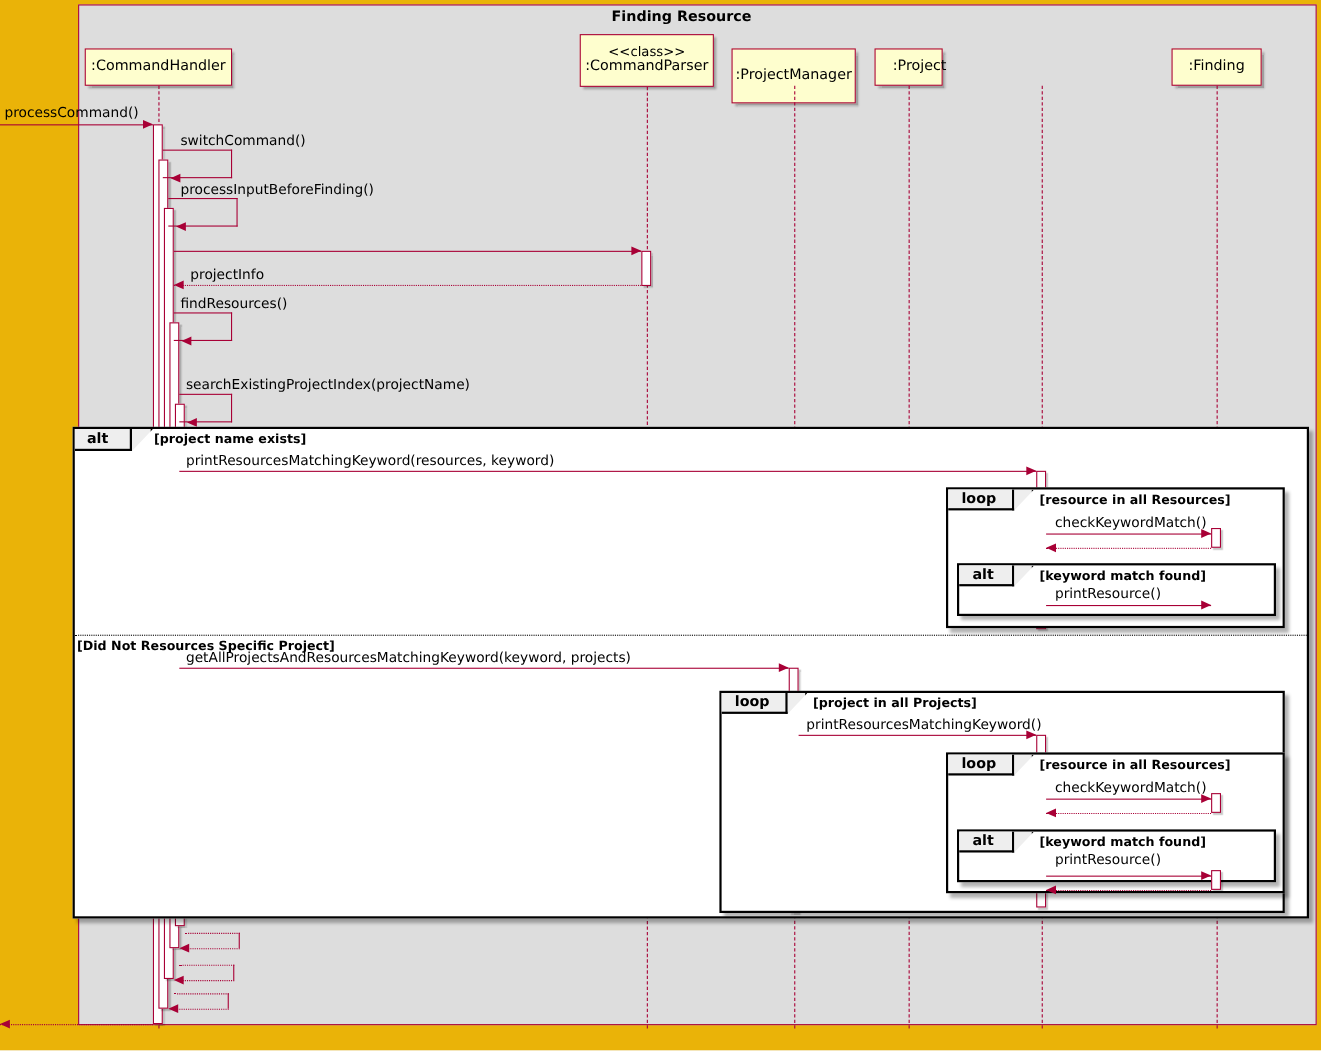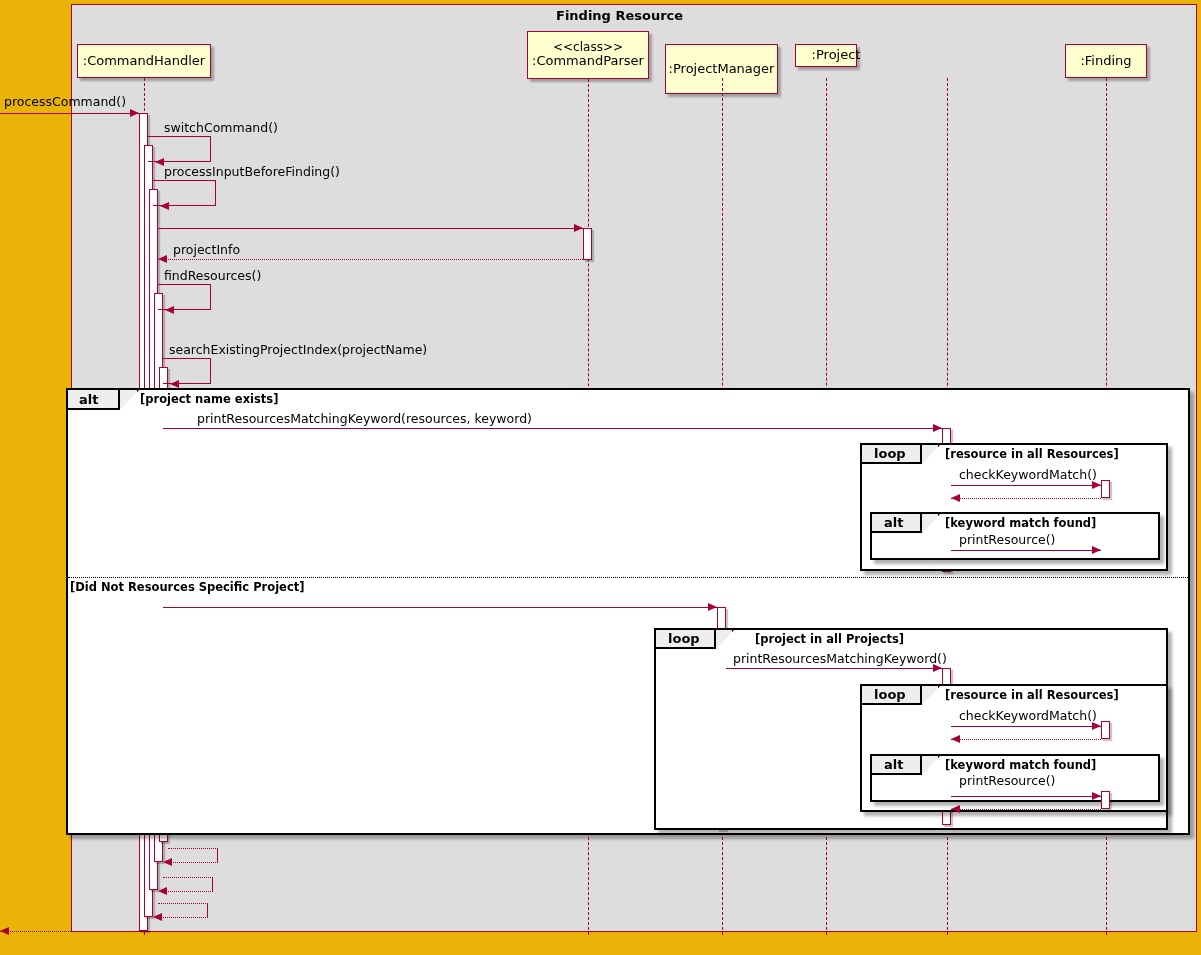--- a/index.html
+++ b/index.html
@@ -59,21 +59,21 @@
 
   <div class="participant" style="left:527px;top:31px;width:122px;height:48px;">
     <span class="stereo">&lt;&lt;class&gt;&gt;</span>
     <span>:CommandParser</span>
   </div>
 
   <div class="participant" style="left:665px;top:44px;width:113px;height:50px;">
     <span>:ProjectManager</span>
   </div>
 
-  <div class="participant" style="left:795px;top:44px;width:62px;height:23px;padding-left:20px;">
+  <div class="participant" style="left:795px;top:44px;width:62px;height:34px;padding-left:20px;">
     <span>:Project</span>
   </div>
 
 
   <div class="participant" style="left:1065px;top:44px;width:82px;height:34px;">
     <span>:Finding</span>
   </div>
 
   <div class="lifeline" style="left:143.5px;top:78px;height:857px;"></div>
   <div class="lifeline" style="left:587.5px;top:79px;height:856px;"></div>
@@ -122,21 +122,21 @@
               clip-path:polygon(0 0, 100% 0, 0 100%);border-right:2px solid #000;"></div>
   <div class="frag-op" style="left:79px;top:392px;">alt</div>
   <div class="frag-guard" style="left:140px;top:392px;">[project name exists]</div>
 
   <div class="frag-divider" style="left:68px;top:577px;width:1120px;"></div>
   <div class="frag-guard" style="left:70px;top:580px;">[Did Not Resources Specific Project]</div>
 
   <div class="activation" style="left:942px;top:428px;width:9px;height:144px;"></div>
   <div class="msg-line" style="left:163px;top:428px;width:779px;"></div>
   <div class="arrow right" style="left:933px;top:423.5px;"></div>
-  <div class="msg-label" style="left:169px;top:413px;margin-left:28px;">printResourcesMatchingKeyword(resources, keyword)</div>
+  <div class="msg-label" style="left:169px;top:413px;">printResourcesMatchingKeyword(resources, keyword)</div>
 
   <div class="frag" style="left:860px;top:443px;width:308px;height:128px;"></div>
   <div class="frag-tab" style="left:862px;top:445px;width:60px;height:19px;"></div>
   <div class="frag-tab-clip" style="left:922px;top:445px;width:16px;height:19px;
               clip-path:polygon(0 0, 100% 0, 0 100%);border-right:2px solid #000;"></div>
   <div class="frag-op" style="left:874px;top:446px;">loop</div>
   <div class="frag-guard" style="left:945px;top:447px;">[resource in all Resources]</div>
 
   <div class="activation" style="left:1101px;top:480px;width:9px;height:18px;"></div>
   <div class="msg-line" style="left:951px;top:485px;width:150px;"></div>
@@ -153,27 +153,28 @@
   <div class="frag-op" style="left:884px;top:515px;">alt</div>
   <div class="frag-guard" style="left:945px;top:516px;">[keyword match found]</div>
 
   <div class="msg-line" style="left:951px;top:550px;width:150px;"></div>
   <div class="arrow right" style="left:1092px;top:545.5px;"></div>
   <div class="msg-label" style="left:959px;top:534px;">printResource()</div>
 
   <div class="activation" style="left:717px;top:607px;width:9px;height:223px;"></div>
   <div class="msg-line" style="left:163px;top:607px;width:554px;"></div>
   <div class="arrow right" style="left:708px;top:602.5px;"></div>
+  <div class="msg-label" style="left:169px;top:592px;">getAllProjectsAndResourcesMatchingKeyword(keyword, projects)</div>
 
   <div class="frag" style="left:654px;top:628px;width:514px;height:202px;"></div>
   <div class="frag-tab" style="left:656px;top:630px;width:60px;height:19px;"></div>
   <div class="frag-tab-clip" style="left:716px;top:630px;width:16px;height:19px;
               clip-path:polygon(0 0, 100% 0, 0 100%);border-right:2px solid #000;"></div>
   <div class="frag-op" style="left:668px;top:631px;">loop</div>
-  <div class="frag-guard" style="left:739px;top:632px;margin-left:16px;">[project in all Projects]</div>
+  <div class="frag-guard" style="left:739px;top:632px;">[project in all Projects]</div>
 
   <div class="activation" style="left:942px;top:668px;width:9px;height:157px;"></div>
   <div class="msg-line" style="left:726px;top:668px;width:216px;"></div>
   <div class="arrow right" style="left:933px;top:663.5px;"></div>
   <div class="msg-label" style="left:733px;top:653px;">printResourcesMatchingKeyword()</div>
 
   <div class="frag" style="left:860px;top:684px;width:308px;height:128px;"></div>
   <div class="frag-tab" style="left:862px;top:686px;width:60px;height:19px;"></div>
   <div class="frag-tab-clip" style="left:922px;top:686px;width:16px;height:19px;
               clip-path:polygon(0 0, 100% 0, 0 100%);border-right:2px solid #000;"></div>

